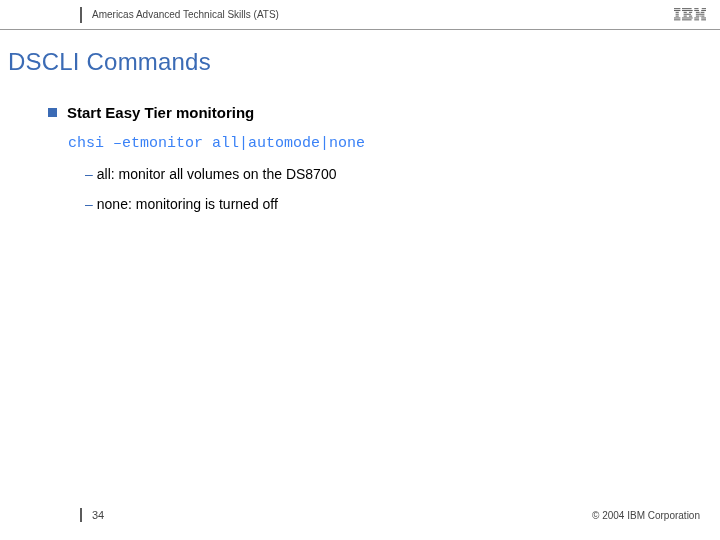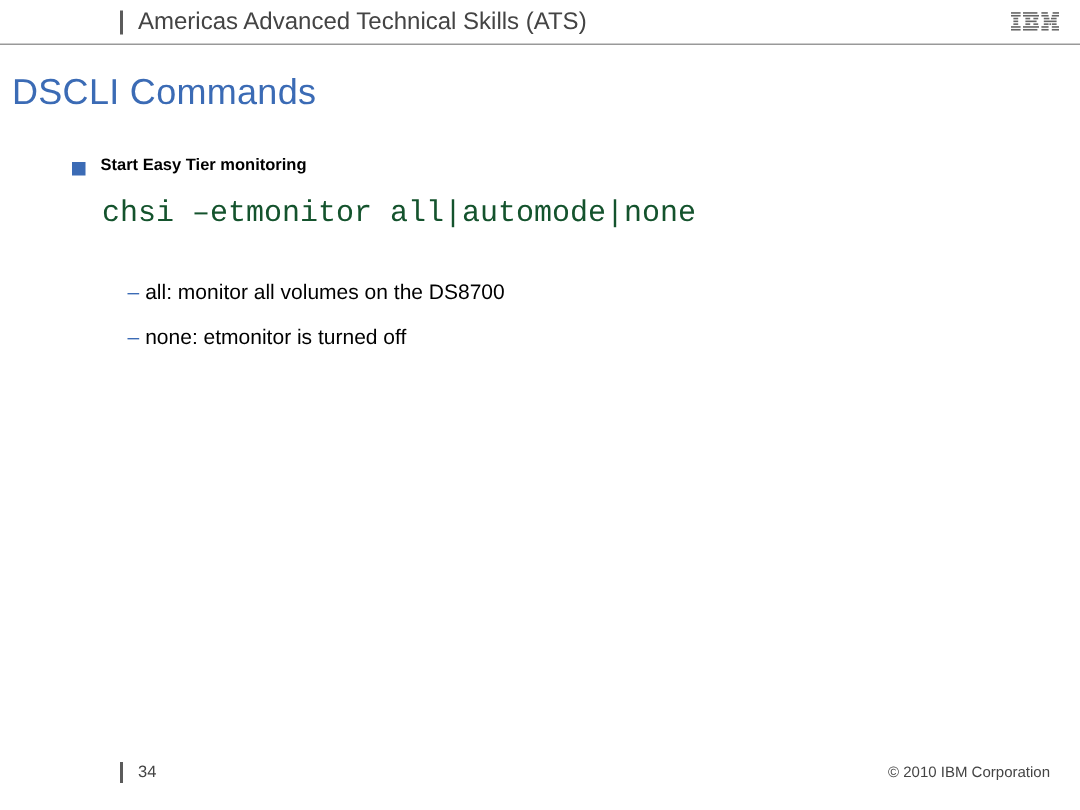--- a/index.html
+++ b/index.html
@@ -24,21 +24,21 @@
       align-items: center;
       height: 100%;
     }
     .header-divider {
       width: 2px;
       height: 16px;
       background: #5b5b5b;
       margin: 0 10px 0 80px;
     }
     .header-text {
-      font-size: 16px;
+      font-size: 10px;
       color: #444;
     }
     .ibm-logo {
       display: flex;
       gap: 1px;
       align-items: center;
     }
     .ibm-logo svg {
       height: 13px;
       width: 32px;
@@ -59,29 +59,29 @@
       margin-bottom: 14px;
     }
     .square-bullet {
       width: 9px;
       height: 9px;
       background: #3b6bb5;
       margin: 4px 10px 0 0;
       flex-shrink: 0;
     }
     .bullet-text {
-      font-size: 11px;
+      font-size: 15px;
       font-weight: bold;
       color: #000;
     }
     .code-line {
       font-family: "Courier New", monospace;
-      font-size: 20px;
-      color: #14532d;
-      margin: 0 0 32px 20px;
+      font-size: 15px;
+      color: #3b82f6;
+      margin: 0 0 14px 20px;
     }
     .sub-list {
       margin-left: 37px;
     }
     .sub-item {
       font-size: 14px;
       color: #000;
       margin-bottom: 14px;
     }
     .sub-dash {
@@ -166,23 +166,23 @@
 <h1 class="slide-title">DSCLI Commands</h1>
 
 <div class="content">
   <div class="bullet-item">
     <div class="square-bullet"></div>
     <div class="bullet-text">Start Easy Tier monitoring</div>
   </div>
   <div class="code-line">chsi –etmonitor all|automode|none</div>
   <div class="sub-list">
     <div class="sub-item"><span class="sub-dash">–</span><span>all: monitor all volumes on the DS8700</span></div>
-    <div class="sub-item"><span class="sub-dash">–</span><span>none: etmonitor is turned off</span></div>
+    <div class="sub-item"><span class="sub-dash">–</span><span>none: monitoring is turned off</span></div>
   </div>
 </div>
 
 <div class="footer">
   <div class="footer-left">
     <div class="footer-divider"></div>
     <div class="page-num">34</div>
   </div>
-  <div class="copyright">© 2010 IBM Corporation</div>
+  <div class="copyright">© 2004 IBM Corporation</div>
 </div>
 
 </body></html>

